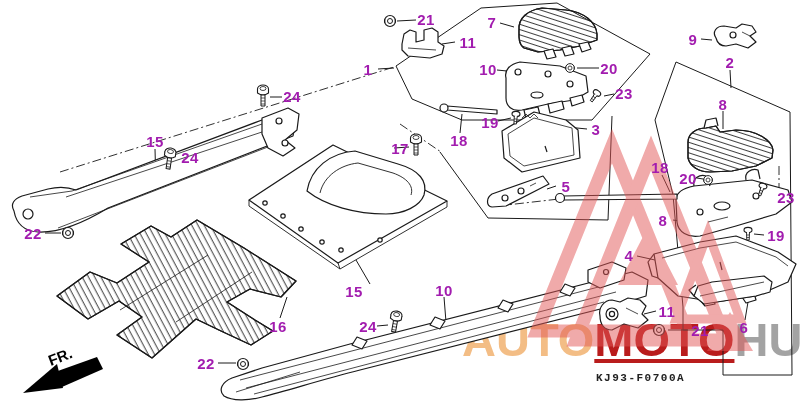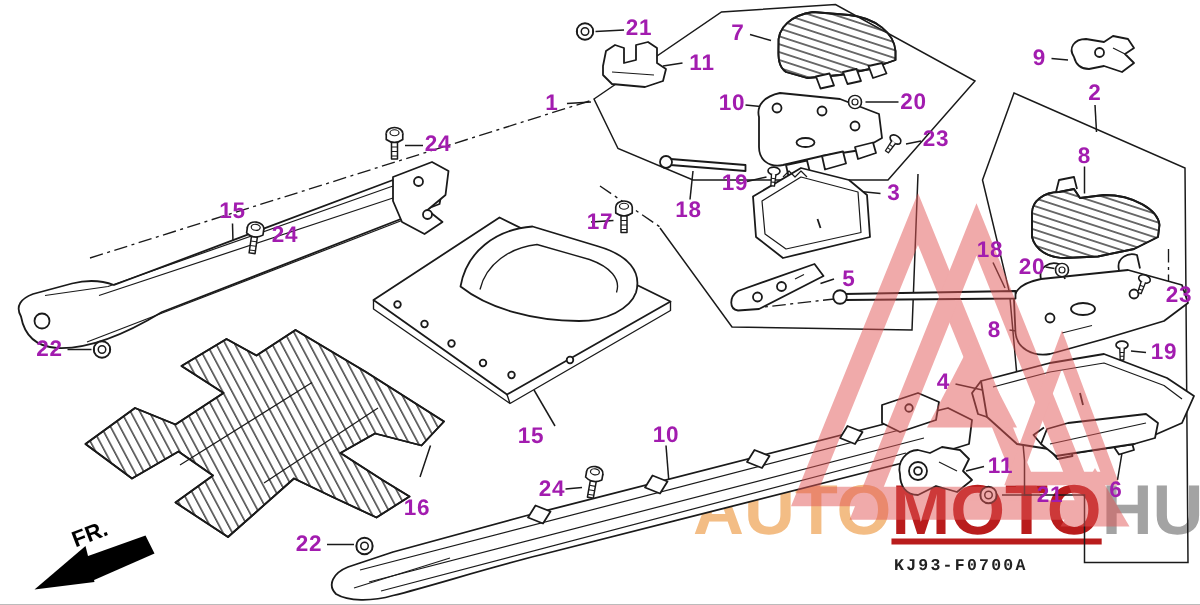--- a/index.html
+++ b/index.html
@@ -286,21 +286,21 @@
       <div class="callout" style="left: 492px; top: 22px;">7</div>
       <div class="callout" style="left: 723px; top: 104px;">8</div>
       <div class="callout" style="left: 693px; top: 39px;">9</div>
       <div class="callout" style="left: 488px; top: 69px;">10</div>
       <div class="callout" style="left: 468px; top: 42px;">11</div>
       <div class="callout" style="left: 667px; top: 311px;">11</div>
       <div class="callout" style="left: 663px; top: 220px;">8</div>
       <div class="callout" style="left: 155px; top: 141px;">15</div>
       <div class="callout" style="left: 444px; top: 290px;">10</div>
       <div class="callout" style="left: 354px; top: 291px;">15</div>
-      <div class="callout" style="left: 278px; top: 326px; margin-top: 13px;">16</div>
+      <div class="callout" style="left: 278px; top: 326px;">16</div>
       <div class="callout" style="left: 400px; top: 148px;">17</div>
       <div class="callout" style="left: 459px; top: 140px;">18</div>
       <div class="callout" style="left: 660px; top: 167px;">18</div>
       <div class="callout" style="left: 490px; top: 122px;">19</div>
       <div class="callout" style="left: 776px; top: 235px;">19</div>
       <div class="callout" style="left: 609px; top: 68px;">20</div>
       <div class="callout" style="left: 688px; top: 178px;">20</div>
       <div class="callout" style="left: 426px; top: 19px;">21</div>
       <div class="callout" style="left: 700px; top: 330px;">21</div>
       <div class="callout" style="left: 33px; top: 233px;">22</div>

